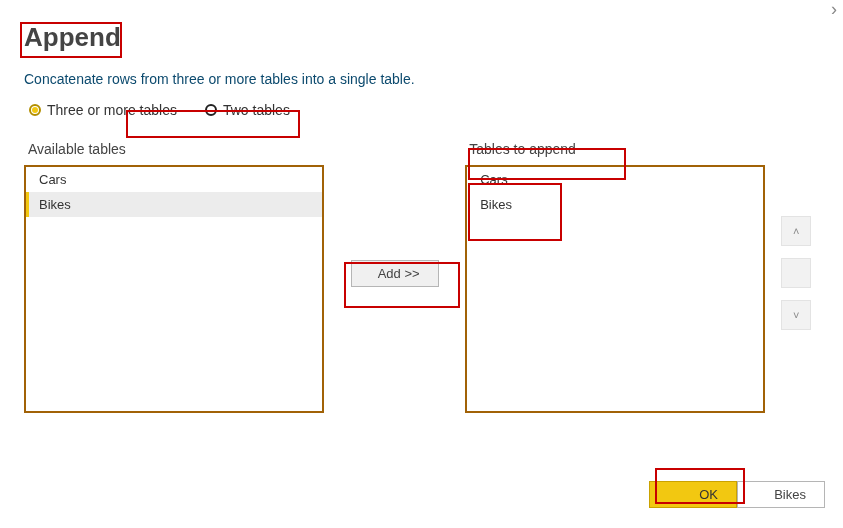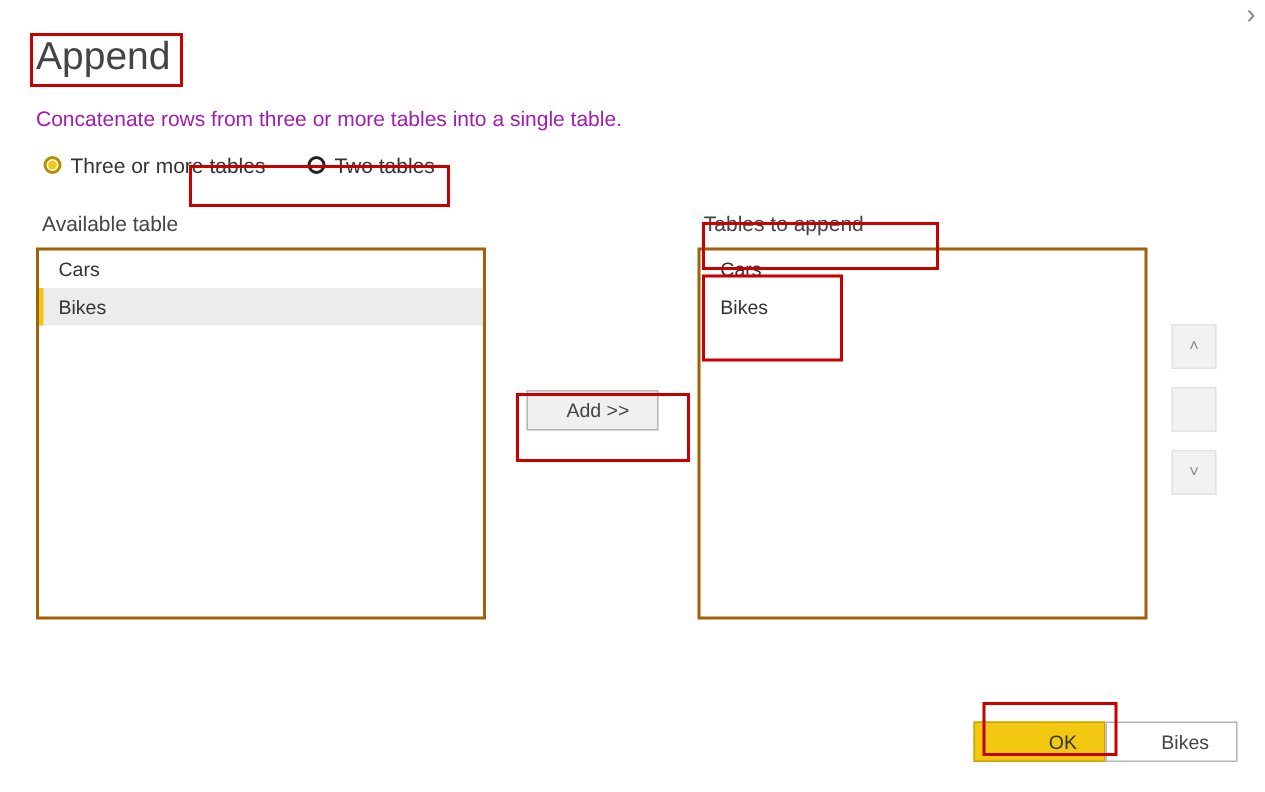--- a/index.html
+++ b/index.html
@@ -15,28 +15,28 @@
   }
   .dialog {
     padding: 22px 24px 18px 24px;
     box-sizing: border-box;
     width: 100%;
     height: 100%;
     position: relative;
   }
   .title {
     font-size: 26px;
-    font-weight: 400;
+    font-weight: 700;
     color: #444;
     margin: 0 0 14px 0;
     display: inline-block;
   }
   .subtitle {
     font-size: 14px;
-    color: #a21caf;
+    color: #0c4a6e;
     margin: 4px 0 12px 0;
   }
 
   
   .radios {
     display: flex;
     align-items: center;
     gap: 18px;
     font-size: 14px;
     margin-bottom: 18px;
@@ -208,21 +208,21 @@
     </label>
     <label class="radio-opt">
       <span class="radio-circle"></span>
       <span>Two tables</span>
     </label>
   </div>
 
   <div class="lists-row">
 
     <div class="col-left">
-      <span class="list-label">Available table</span>
+      <span class="list-label">Available tables</span>
       <div class="listbox" id="available-list">
           <div class="list-item">Cars</div>
           <div class="list-item selected">Bikes</div>
         </div>
     </div>
 
     <div class="col-mid">
       <div class="mid-stack">
         <button class="btn">Add &gt;&gt;</button>
       </div>

